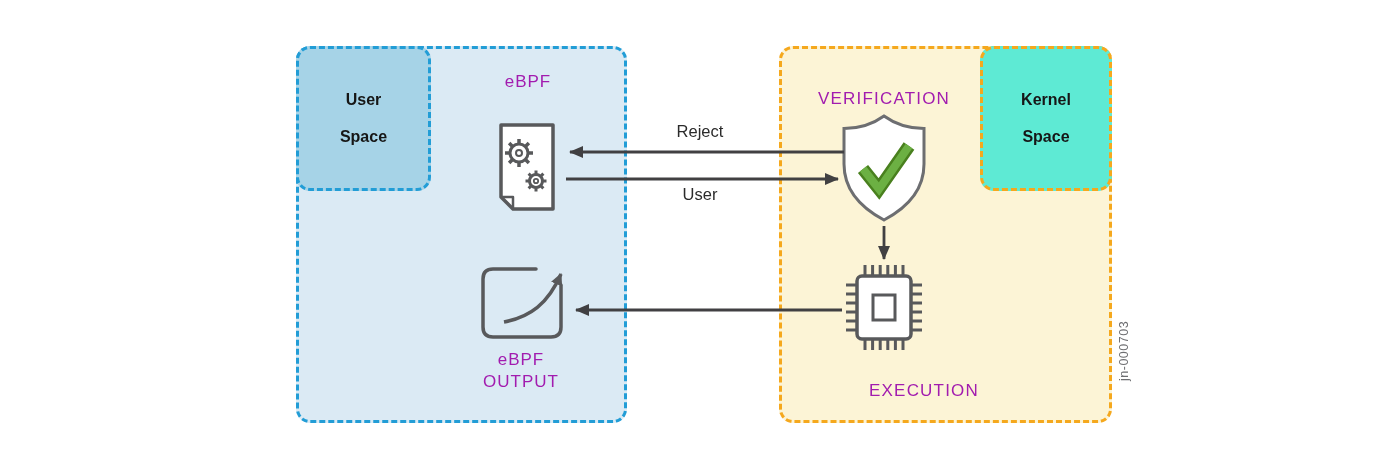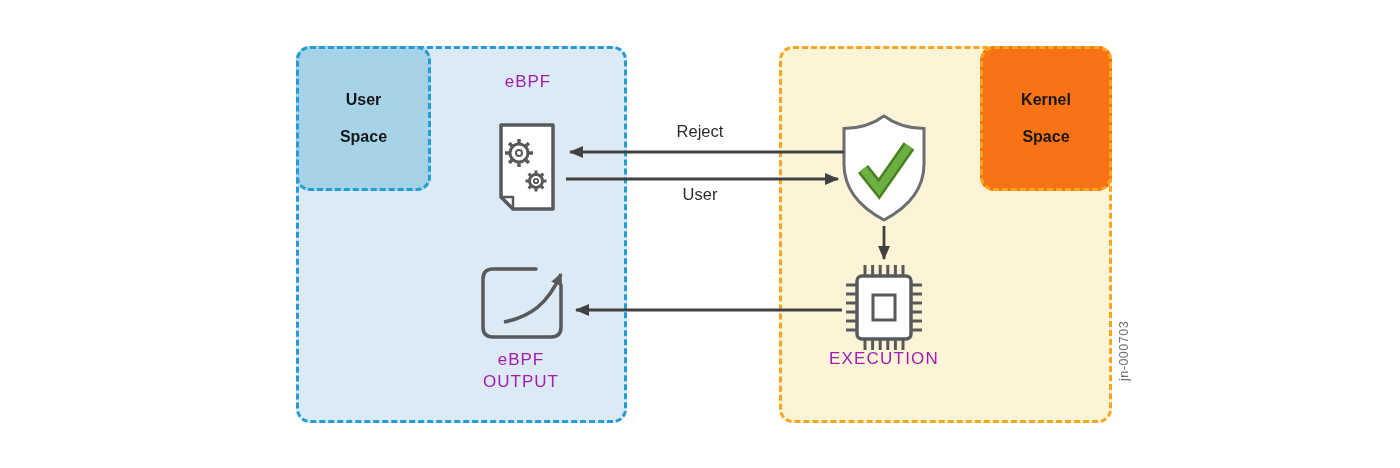--- a/index.html
+++ b/index.html
@@ -3,21 +3,21 @@
 <meta charset="utf-8">
 <style>
   html,body{margin:0;padding:0;}
   body{width:1400px;height:468px;background:#ffffff;font-family:"Liberation Sans",sans-serif;}
   #canvas{position:relative;width:1400px;height:468px;background:#ffffff;overflow:hidden;}
 
   .region{position:absolute;border-radius:14px;gap:12px;}
   #user-region{left:296px;top:46px;width:325px;height:371px;background:#dbeaf4;border:3px dashed #229dd6;}
   #user-label{left:296px;top:46px;width:129px;height:139px;background:#a6d3e7;border:3px dashed #229dd6;z-index:2;}
   #kernel-region{left:779px;top:46px;width:327px;height:371px;background:#fcf4d6;border:3px dashed #f5a81d;}
-  #kernel-label{left:980px;top:46px;width:126px;height:139px;background:#f97316;border:3px dashed #f5a81d;z-index:2;}
+  #kernel-label{left:980px;top:46px;width:126px;height:139px;background:#5eead4;border:3px dashed #f5a81d;z-index:2;}
 
   .space-label{display:flex;flex-direction:column;align-items:center;justify-content:center;
     text-align:center;font-size:16px;font-weight:bold;color:#161616;line-height:1.55;}
 
   .node-title{position:absolute;text-align:center;font-size:17px;letter-spacing:1px;color:#a21caf;line-height:1.3;z-index:3;}
   .node-title .line{display:block;}
   .arrow-label{position:absolute;text-align:center;font-size:16.5px;color:#2b2b2b;z-index:4;}
 
   .icon{position:absolute;z-index:3;}
   #connectors{position:absolute;left:0;top:0;z-index:4;pointer-events:none;}
@@ -51,39 +51,42 @@
     <path d="M9 4 H61 V88 H21 L9 76 Z" fill="#ffffff" stroke="#58595b" stroke-width="3.5" stroke-linejoin="round"></path>
     <path d="M9 76 L21 76 L21 88" fill="none" stroke="#58595b" stroke-width="2.5" stroke-linejoin="round"></path>
     <circle cx="27" cy="32" r="9" fill="#ffffff" stroke="#58595b" stroke-width="3"></circle>
     <circle cx="27" cy="32" r="3" fill="none" stroke="#58595b" stroke-width="2"></circle>
     <path d="M27 18 L27 23 M36.9 22.1 L33.4 25.6 M41 32 L36 32 M36.9 41.9 L33.4 38.4 M27 46 L27 41 M17.1 41.9 L20.6 38.4 M13 32 L18 32 M17.1 22.1 L20.6 25.6" stroke="#58595b" stroke-width="3.5" fill="none"></path>
     <circle cx="44" cy="60" r="6.5" fill="#ffffff" stroke="#58595b" stroke-width="3"></circle>
     <circle cx="44" cy="60" r="2.2" fill="none" stroke="#58595b" stroke-width="1.8"></circle>
     <path d="M44 49.5 L44 54 M51.4 52.6 L48.2 55.8 M54.5 60 L50 60 M51.4 67.4 L48.2 64.2 M44 70.5 L44 66 M36.6 67.4 L39.8 64.2 M33.5 60 L38 60 M36.6 52.6 L39.8 55.8" stroke="#58595b" stroke-width="3" fill="none"></path>
   </svg>
 
+  <div class="node-title" style="left:789px;top:88px;width:190px;letter-spacing:1.2px;">
+    <span class="line">VERIFICATION</span>
+  </div>
 
   <svg class="icon" style="left:838px;top:112px;" width="92" height="112" viewBox="0 0 92 112">
     <path d="M46 4 C57 12 72 16.5 86 16.5 V52 C86 83 63 99 46 108 C29 99 6 83 6 52 V16.5 C20 16.5 35 12 46 4 Z" fill="#ffffff" stroke="#6d6e71" stroke-width="3"></path>
     <path d="M25 57 L41 77 L71 34" fill="none" stroke="#49801e" stroke-width="13"></path>
     <path d="M25 57 L41 77 L71 34" fill="none" stroke="#6cb043" stroke-width="8"></path>
   </svg>
 
   <svg class="icon" style="left:844px;top:263px;" width="80" height="89" viewBox="0 0 80 89">
     <g stroke="#58595b" stroke-width="3">
       <path d="M21 2 V13 M28.6 2 V13 M36.2 2 V13 M43.8 2 V13 M51.4 2 V13 M59 2 V13"></path>
       <path d="M21 76 V87 M28.6 76 V87 M36.2 76 V87 M43.8 76 V87 M51.4 76 V87 M59 76 V87"></path>
       <path d="M2 22 H13 M2 31 H13 M2 40 H13 M2 49 H13 M2 58 H13 M2 67 H13"></path>
       <path d="M67 22 H78 M67 31 H78 M67 40 H78 M67 49 H78 M67 58 H78 M67 67 H78"></path>
     </g>
     <rect x="13" y="13" width="54" height="63" rx="5" fill="#ffffff" stroke="#58595b" stroke-width="3.5"></rect>
     <rect x="29" y="32" width="22" height="25" fill="none" stroke="#58595b" stroke-width="3"></rect>
   </svg>
 
-  <div class="node-title" style="left:789px;top:348px;width:190px;letter-spacing:1.2px;">
+  <div class="node-title" style="left:789px;top:380px;width:190px;letter-spacing:1.2px;text-align:right;">
     <span class="line">EXECUTION</span>
   </div>
 
   <svg class="icon" style="left:478px;top:260px;" width="100" height="84" viewBox="0 0 100 84">
     <defs>
       <marker id="outhead" markerUnits="userSpaceOnUse" markerWidth="14" markerHeight="12" refX="11" refY="6" orient="auto">
         <path d="M0 0 L12 6 L0 12 Z" fill="#58595b"></path>
       </marker>
     </defs>
     <path d="M58 9 H15 Q5 9 5 19 V67 Q5 77 15 77 H73 Q83 77 83 67 V25" fill="none" stroke="#58595b" stroke-width="3.5" stroke-linecap="round"></path>

